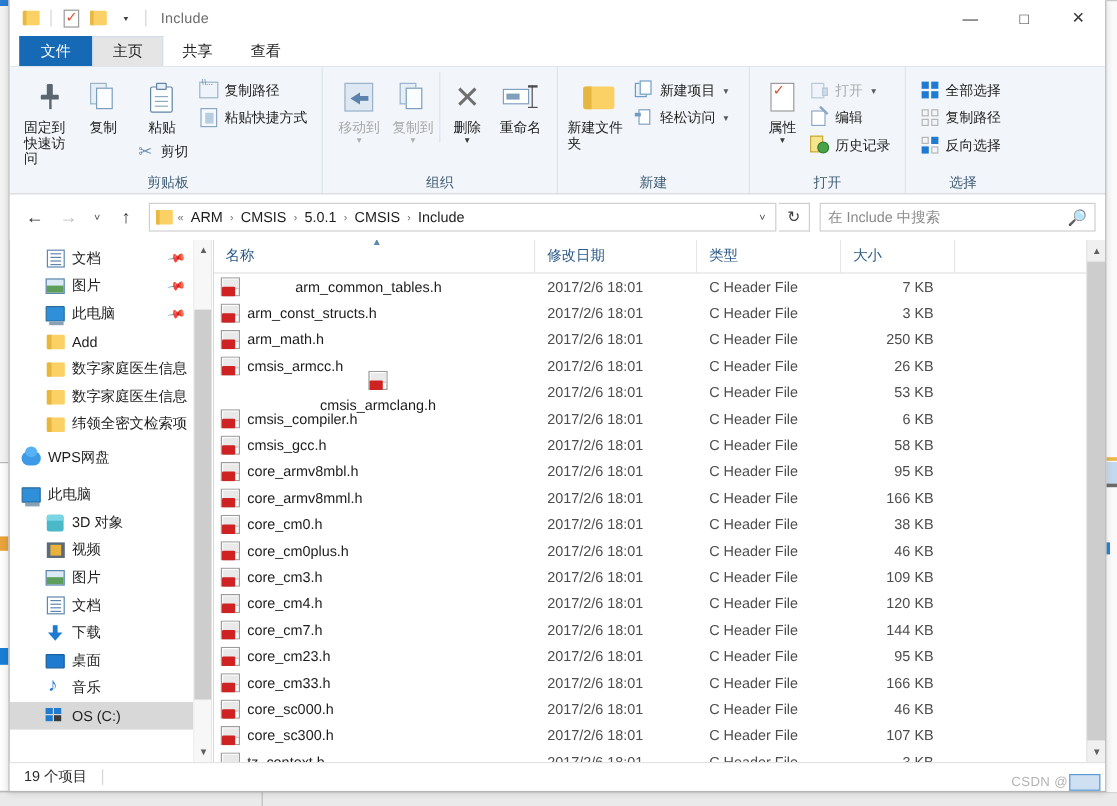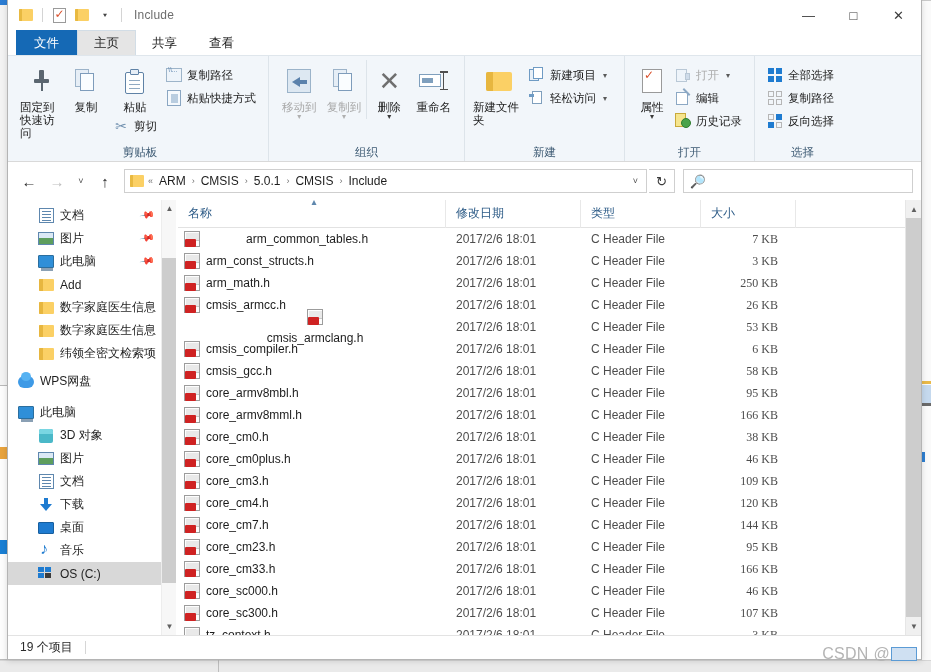--- a/index.html
+++ b/index.html
@@ -323,21 +323,21 @@
   .colh.sorted::after {
     content:'\25B4'; position:absolute; left:50%; top:-4px; font-size:10px; color:#5f87ad;
   }
   #rows { position: absolute; left: 0; right: 16px; top: 28px; bottom: 0; overflow: hidden; }
   .frow {
     height: 22px; display: flex; align-items: center; font-size: 12px; cursor: default;
   }
   .cell { display: flex; align-items: center; padding-left: 10px; white-space: nowrap; overflow: hidden; }
   .cell.name { color: #1c1c1c; padding-left: 6px; gap: 6px; }
   .cell.date, .cell.type { color: #4d4d4d; }
-  .cell.size { color: #4d4d4d; justify-content: flex-end; padding-right: 18px; font-family: Liberation Serif, serif; }
+  .cell.size { color: #4d4d4d; justify-content: flex-end; padding-right: 18px; }
   .h-ico {
     width: 16px; height: 16px; flex: 0 0 16px; position: relative;
     background: #fdfdfd; border: 1px solid #9c9c9c;
   }
   .h-ico::before {
     content:''; position:absolute; left:1px; top:1px; width:13px; height:7px;
     background: #e9e9e9; border-bottom: 1px solid #c8c8c8;
   }
   .h-ico::after {
     content:''; position:absolute; left:0px; bottom:-1px; width:11px; height:8px;
@@ -353,21 +353,21 @@
 
   
   #statusbar {
     flex: 0 0 24px; height: 24px; border-top: 1px solid #e3e3e3;
     display: flex; align-items: center; padding-left: 12px;
     background: #ffffff; font-size: 12px; color: #2b2b2b; position: relative;
   }
   #status-div { width:1px; height: 13px; background:#d6d6d6; margin-left: 12px; }
   #watermark {
     position: absolute; right: 12px; top: 3px;
-    font-size: 16px; color: #b4b4b4; letter-spacing: .3px;
+    font-size: 11px; color: #b4b4b4; letter-spacing: .3px;
     display: flex; align-items: center; gap: 1px;
   }
   #wm-obscure {
     display: inline-block; width: 26px; height: 14px;
     background: #cfe0f2; border: 1px solid #5b9bd5;
   }
 </style>
 </head>
 <body>
 
@@ -660,20 +660,21 @@
       <span class="crumb">CMSIS</span>
       <span class="crumb-sep">›</span>
       <span class="crumb">Include</span>
       <span id="crumb-spacer"></span>
       <span id="crumb-down">˅</span>
     </div>
 
     <div id="refresh-btn">↻</div>
 
     <div id="searchbox">
+      <span id="search-input-text">在 Include 中搜索</span>
       <span id="search-icon">🔍</span>
     </div>
   </div>
 
   <div id="content">
 
     <div id="navpane">
       <div id="navlist">
 
         <div class="nav-item ind-2">
@@ -742,20 +743,26 @@
           <span class="ni-lbl">此电脑</span>
         </div>
 
         <div class="nav-item ind-2">
           <span class="ni-ico">
               <i class="cube-ico"></i>
             </span>
           <span class="ni-lbl">3D 对象</span>
         </div>
 
+        <div class="nav-item ind-2">
+          <span class="ni-ico">
+              <i class="video-ico"></i>
+            </span>
+          <span class="ni-lbl">视频</span>
+        </div>
 
         <div class="nav-item ind-2">
           <span class="ni-ico">
               <i class="pic-ico"></i>
             </span>
           <span class="ni-lbl">图片</span>
         </div>
 
         <div class="nav-item ind-2">
           <span class="ni-ico">

